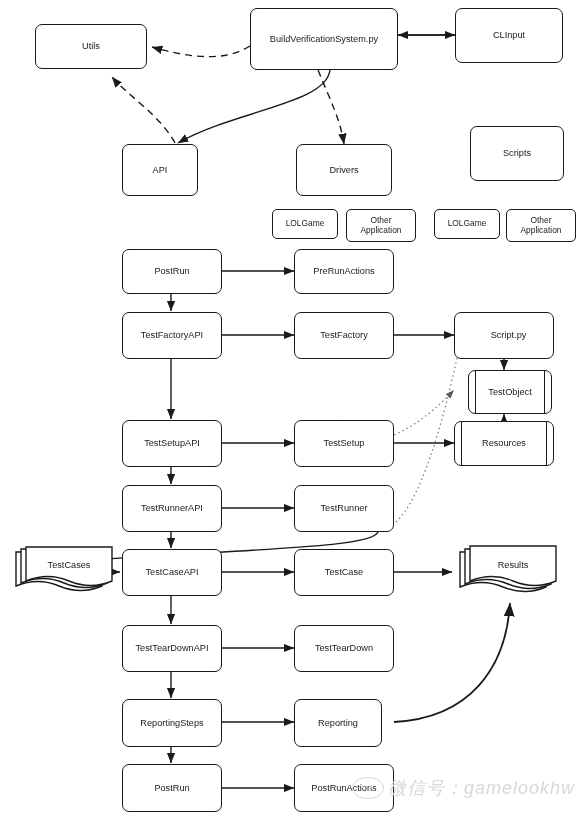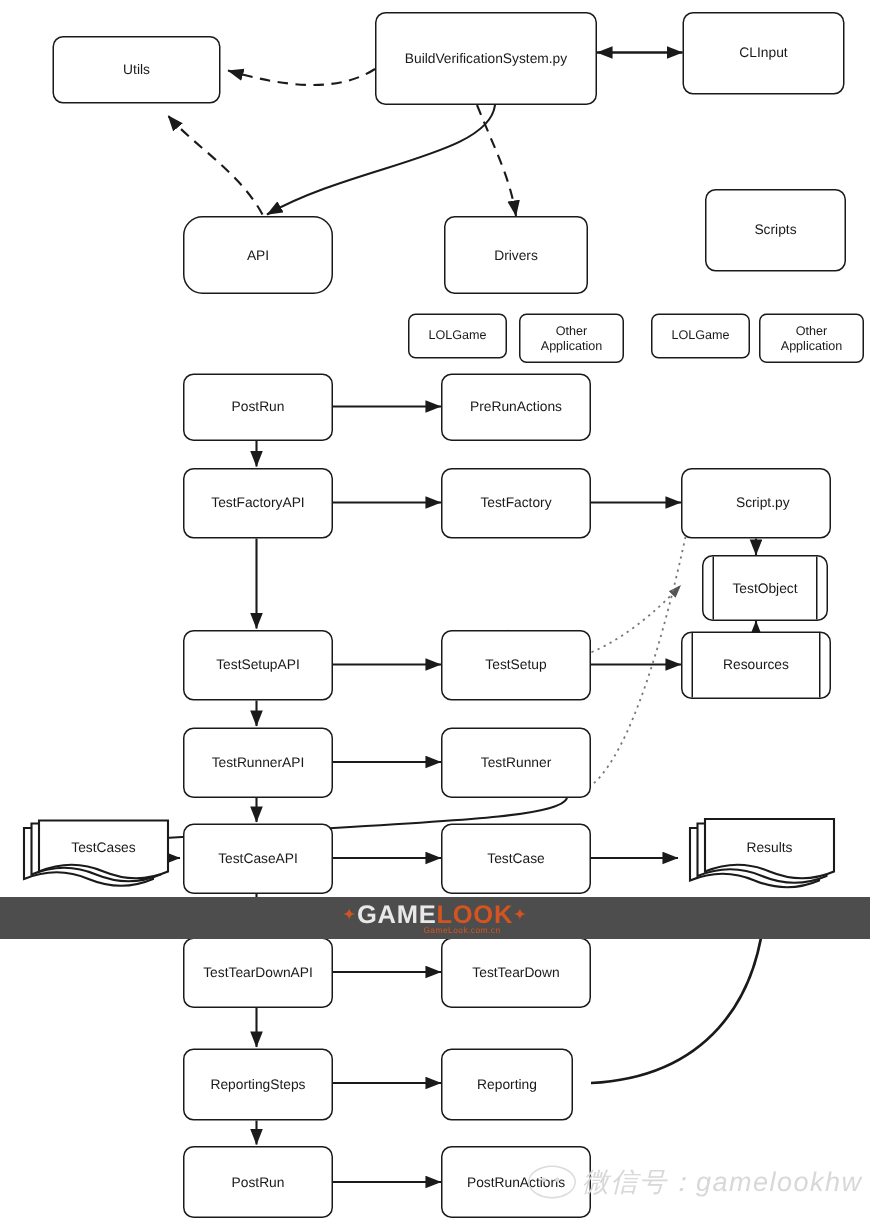--- a/index.html
+++ b/index.html
@@ -116,21 +116,21 @@
   </div>
 
   <div class="node" style="left:250px;top:8px;width:148px;height:62px;">
     <span class="lbl">BuildVerificationSystem.py</span>
   </div>
 
   <div class="node" style="left:455px;top:8px;width:108px;height:55px;">
     <span class="lbl">CLInput</span>
   </div>
 
-  <div class="node" style="left:122px;top:144px;width:100px;height:52px;border-radius:13px;">
+  <div class="node" style="left:122px;top:144px;width:76px;height:52px;">
     <span class="lbl">API</span>
   </div>
 
   <div class="node" style="left:296px;top:144px;width:96px;height:52px;">
     <span class="lbl">Drivers</span>
   </div>
 
   <div class="node" style="left:458px;top:126px;width:94px;height:55px;margin-left:12px;">
     <span class="lbl">Scripts</span>
   </div>
@@ -244,28 +244,20 @@
   </div>
 
   <div class="node" style="left:122px;top:764px;width:100px;height:48px;">
     <span class="lbl">PostRun</span>
   </div>
 
   <div class="node" style="left:294px;top:764px;width:100px;height:48px;">
     <span class="lbl">PostRunActions</span>
   </div>
 
-  <div id="wmband">
-    <div id="wmlogo">
-      <div class="gl">
-        <span class="star">✦</span><span class="a">GAME</span><span class="b">LOOK</span><span class="star">✦</span>
-      </div>
-      <div class="sub">GameLook.com.cn</div>
-    </div>
-  </div>
 
   <div id="wechat">
     <span class="bubble">
         <i class="e1"></i>
         <i class="e2"></i>
       </span>
     <span>微信号：gamelookhw</span>
   </div>
 
 </div>

